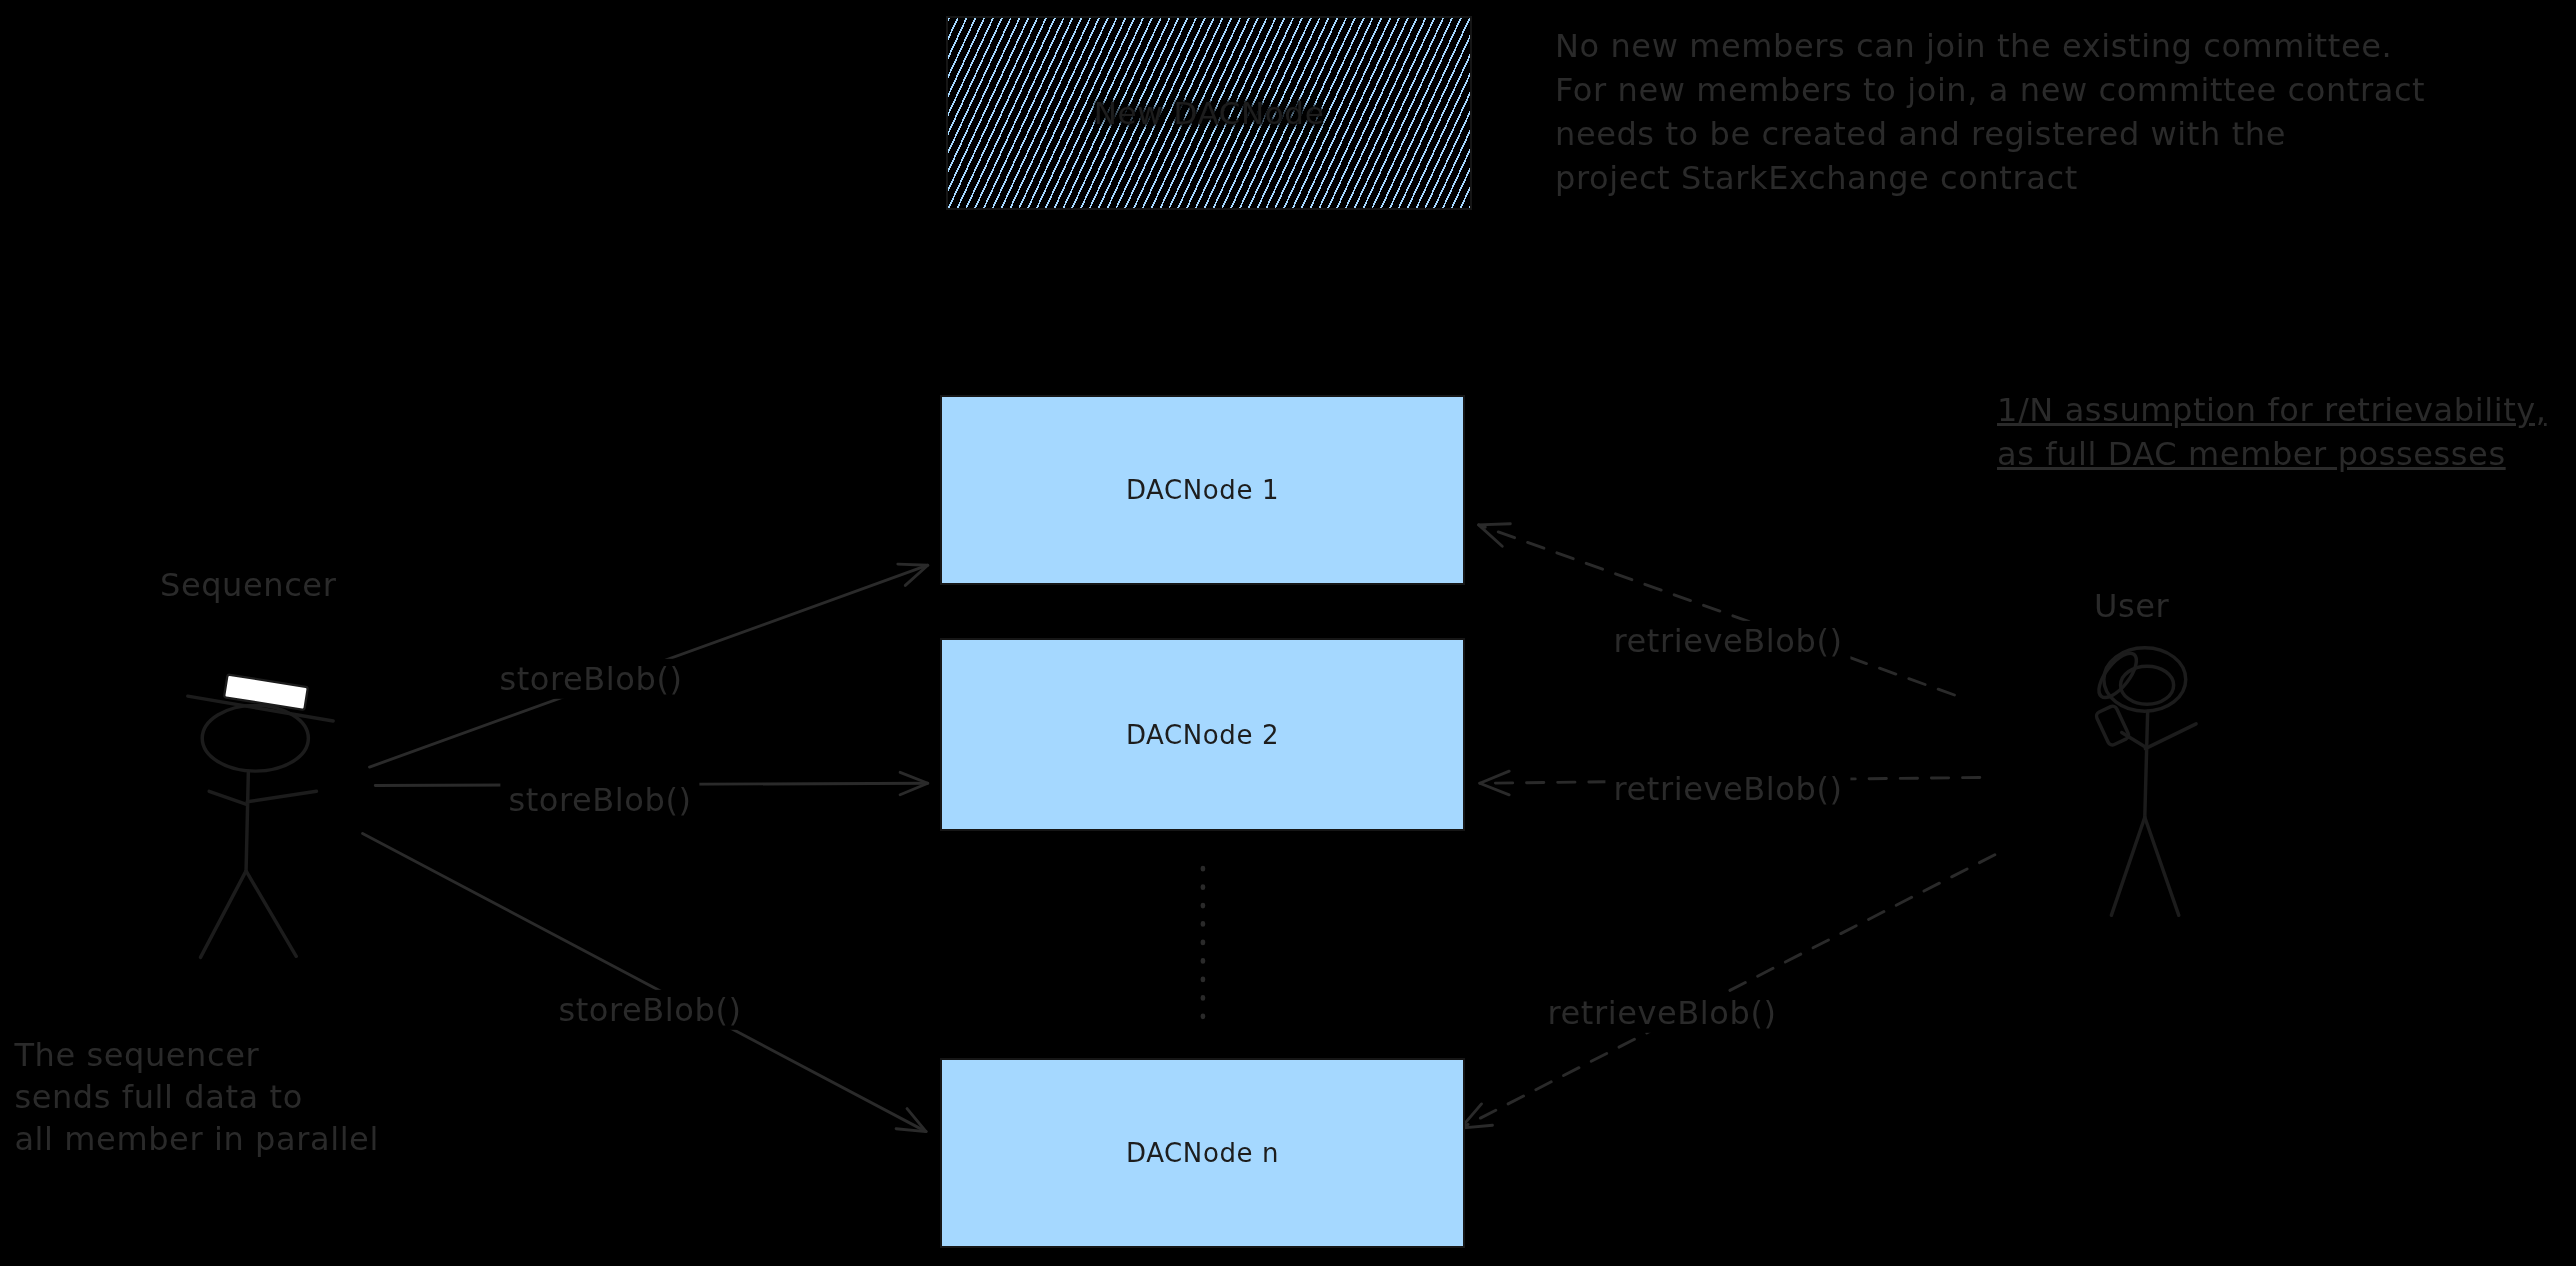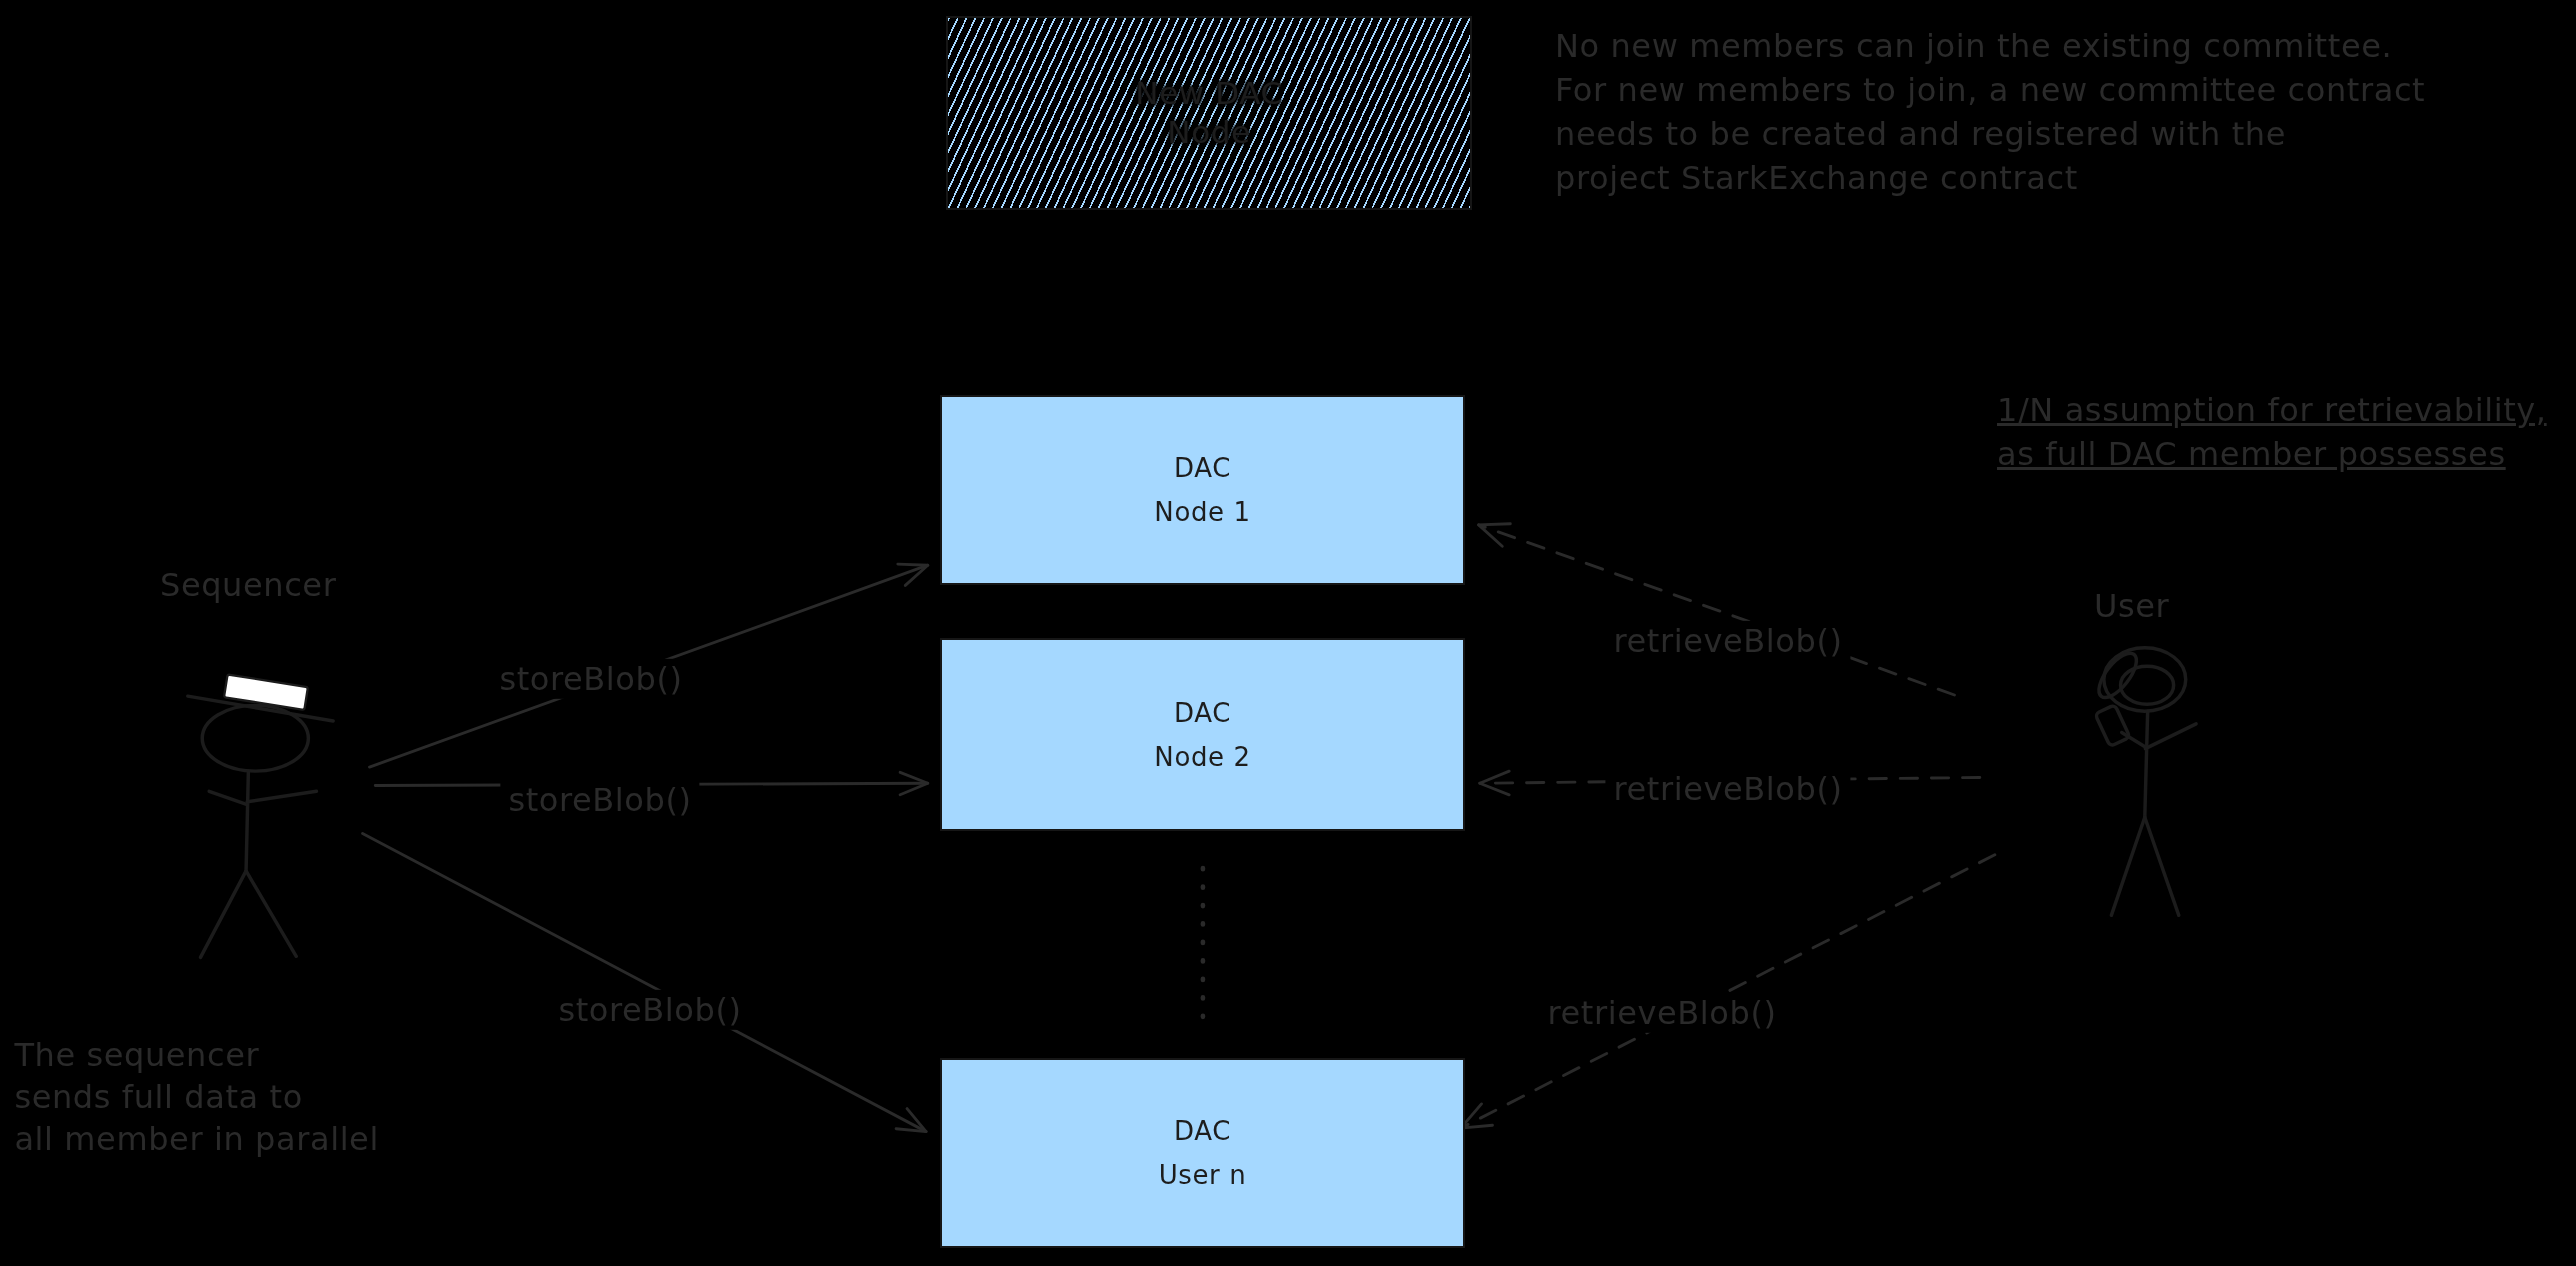--- a/index.html
+++ b/index.html
@@ -25,21 +25,21 @@
   .arrow.dashed{stroke-dasharray:30 24;}
   .ahead{stroke:var(--ink);stroke-width:5;fill:none;stroke-linecap:round;stroke-linejoin:round;}
   .dotted{stroke:var(--ink);stroke-width:8;fill:none;stroke-linecap:round;stroke-dasharray:2 30;}
   .fig{stroke:var(--figure-ink);stroke-width:6;fill:none;stroke-linecap:round;stroke-linejoin:round;}
   .hat{fill:var(--hat-fill);stroke:var(--figure-ink);stroke-width:4;}
 
   .box{
     position:absolute;
     border:2.9px solid var(--box-border);
     box-sizing:border-box;
-    display:flex;flex-direction:column;align-items:center;justify-content:center;
+    display:flex;align-items:center;justify-content:center;
     text-align:left;
   }
   .box .bl{
     font-size:26px;line-height:44px;color:var(--box-text);
     letter-spacing:0.6px;white-space:nowrap;
   }
   .node-box{background:var(--node-fill);}
   .hatched{
     background:repeating-linear-gradient(115deg, var(--node-fill) 0 1.7px, transparent 1.7px 8px);
   }
@@ -127,21 +127,21 @@
   <div class="box node-box" style="left:940px;top:395px;width:525px;height:190px;">
     <div class="bl">DAC</div>
     <div class="bl">Node 1</div>
   </div>
   <div class="box node-box" style="left:940px;top:638px;width:525px;height:193px;">
     <div class="bl">DAC</div>
     <div class="bl">Node 2</div>
   </div>
   <div class="box node-box" style="left:940px;top:1058px;width:525px;height:190px;">
     <div class="bl">DAC</div>
-    <div class="bl">User n</div>
+    <div class="bl">Node n</div>
   </div>
 
   <div class="hand" style="left:160px;top:563px;">Sequencer</div>
   <div class="hand" style="left:2094px;top:584px;">User</div>
 
   <div class="arrow-label" style="left:591px;top:671px;">storeBlob()</div>
   <div class="arrow-label" style="left:600px;top:792px;">storeBlob()</div>
   <div class="arrow-label" style="left:650px;top:1002px;">storeBlob()</div>
   <div class="arrow-label" style="left:1728px;top:633px;">retrieveBlob()</div>
   <div class="arrow-label" style="left:1728px;top:781px;">retrieveBlob()</div>

